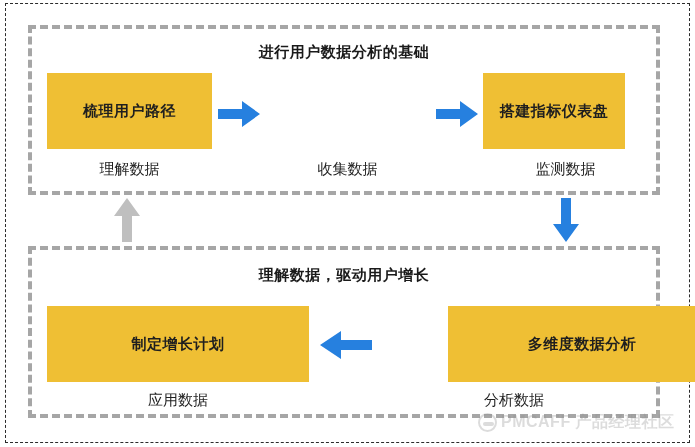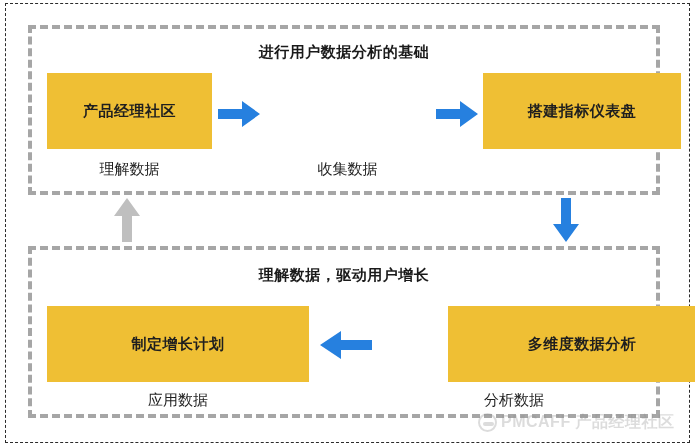--- a/index.html
+++ b/index.html
@@ -75,21 +75,21 @@
     position: absolute;
     text-align: center;
     font-size: 15px;
     color: #1f1f1f;
     white-space: nowrap;
   }
 
   
   .node-t1 { left: 47px;  top: 73px; width: 165px; height: 76px; }
   .node-t2 { left: 265px; top: 73px; width: 165px; height: 76px; }
-  .node-t3 { left: 483px; top: 73px; width: 198px; height: 76px; }
+  .node-t3 { left: 483px; top: 73px; width: 142px; height: 76px; }
   .cap-t1  { left: 47px;  top: 160px; width: 165px; }
   .cap-t2  { left: 265px; top: 160px; width: 165px; }
   .cap-t3  { left: 483px; top: 160px; width: 165px; }
 
   
   .node-b1 { left: 47px;  top: 306px; width: 262px; height: 76px; }
   .node-b2 { left: 404px; top: 306px; width: 268px; height: 76px; margin-left: 44px; }
   .cap-b1  { left: 47px;  top: 391px; width: 262px; }
   .cap-b2  { left: 380px; top: 391px; width: 268px; }
 
@@ -140,29 +140,30 @@
 
 <div id="canvas">
 
   <div class="outer-frame"></div>
 
   <div class="panel panel-top">
     <div class="panel-title">进行用户数据分析的基础</div>
   </div>
 
   <div class="node node-t1">
-    <span class="node-label">产品经理社区</span>
+    <span class="node-label">梳理用户路径</span>
   </div>
   <div class="caption cap-t1">理解数据</div>
 
   <div class="caption cap-t2">收集数据</div>
 
   <div class="node node-t3">
     <span class="node-label">搭建指标仪表盘</span>
   </div>
+  <div class="caption cap-t3">监测数据</div>
 
   <div class="arrow arrow-t1">
     <svg viewBox="0 0 42 28" width="42" height="28">
       <polygon points="0,9 24,9 24,1 42,14 24,27 24,19 0,19" fill="#2680df"></polygon>
     </svg>
   </div>
 
   <div class="arrow arrow-t2">
     <svg viewBox="0 0 42 28" width="42" height="28">
       <polygon points="0,9 24,9 24,1 42,14 24,27 24,19 0,19" fill="#2680df"></polygon>

